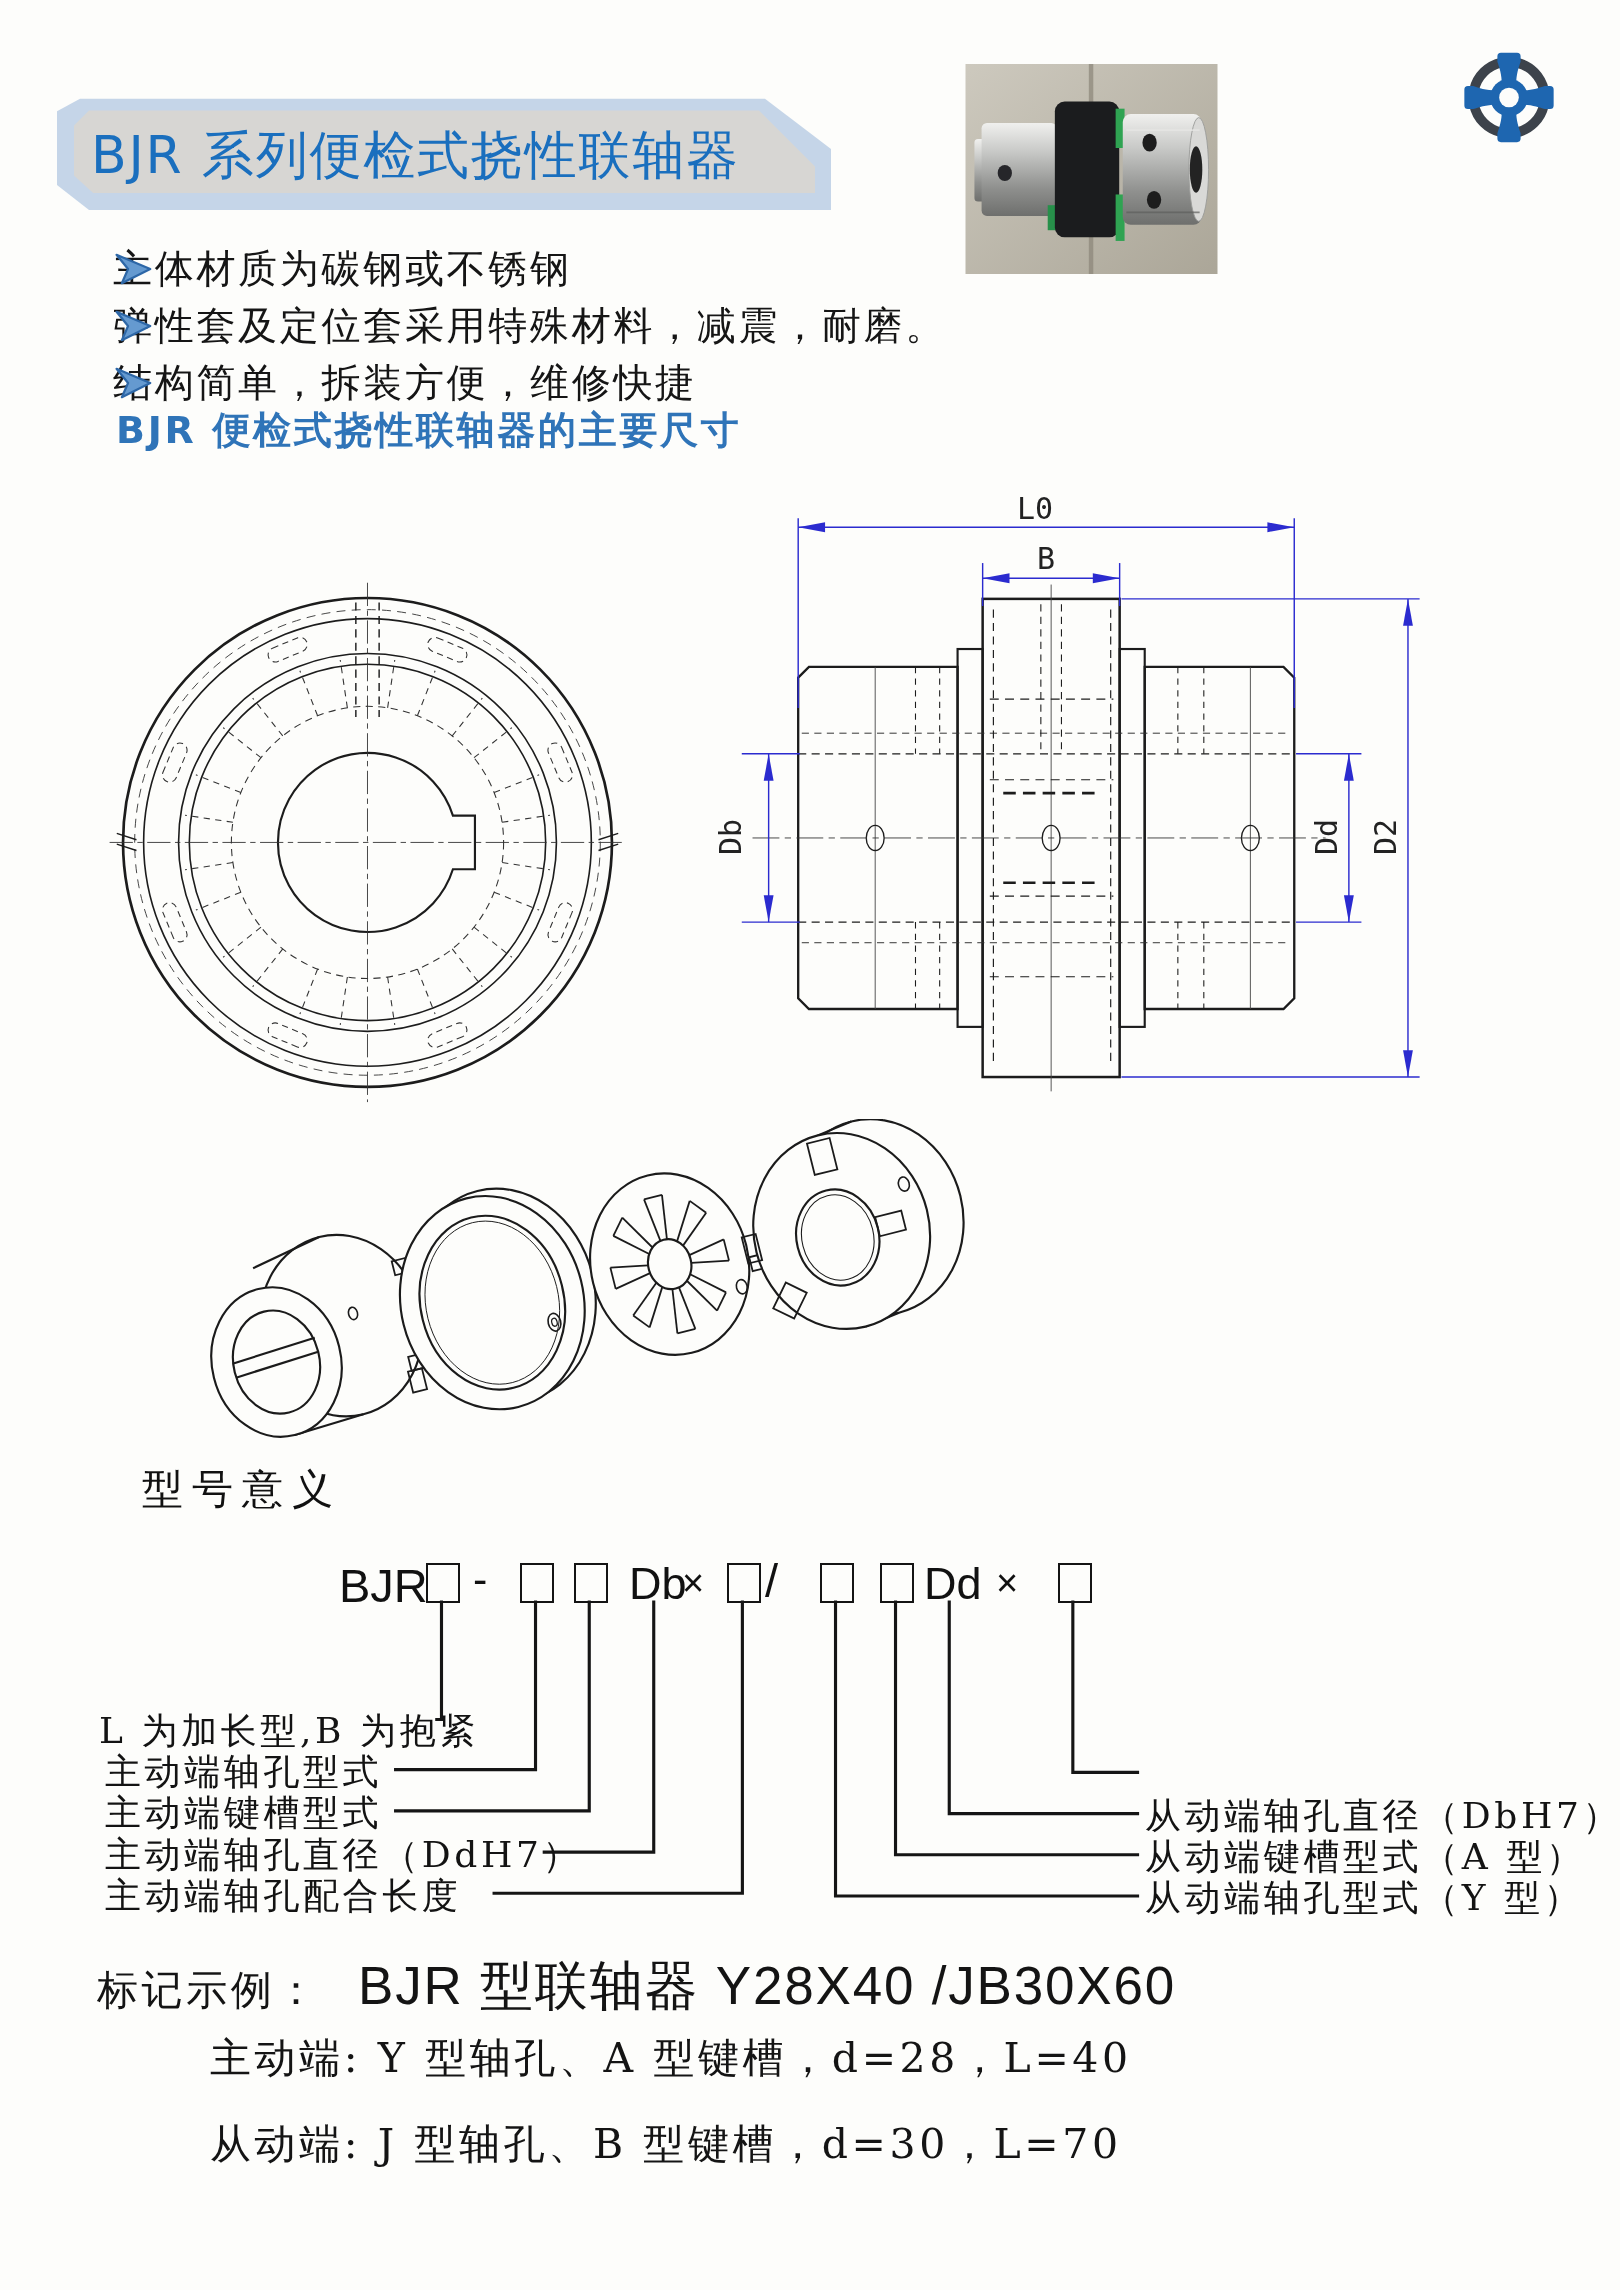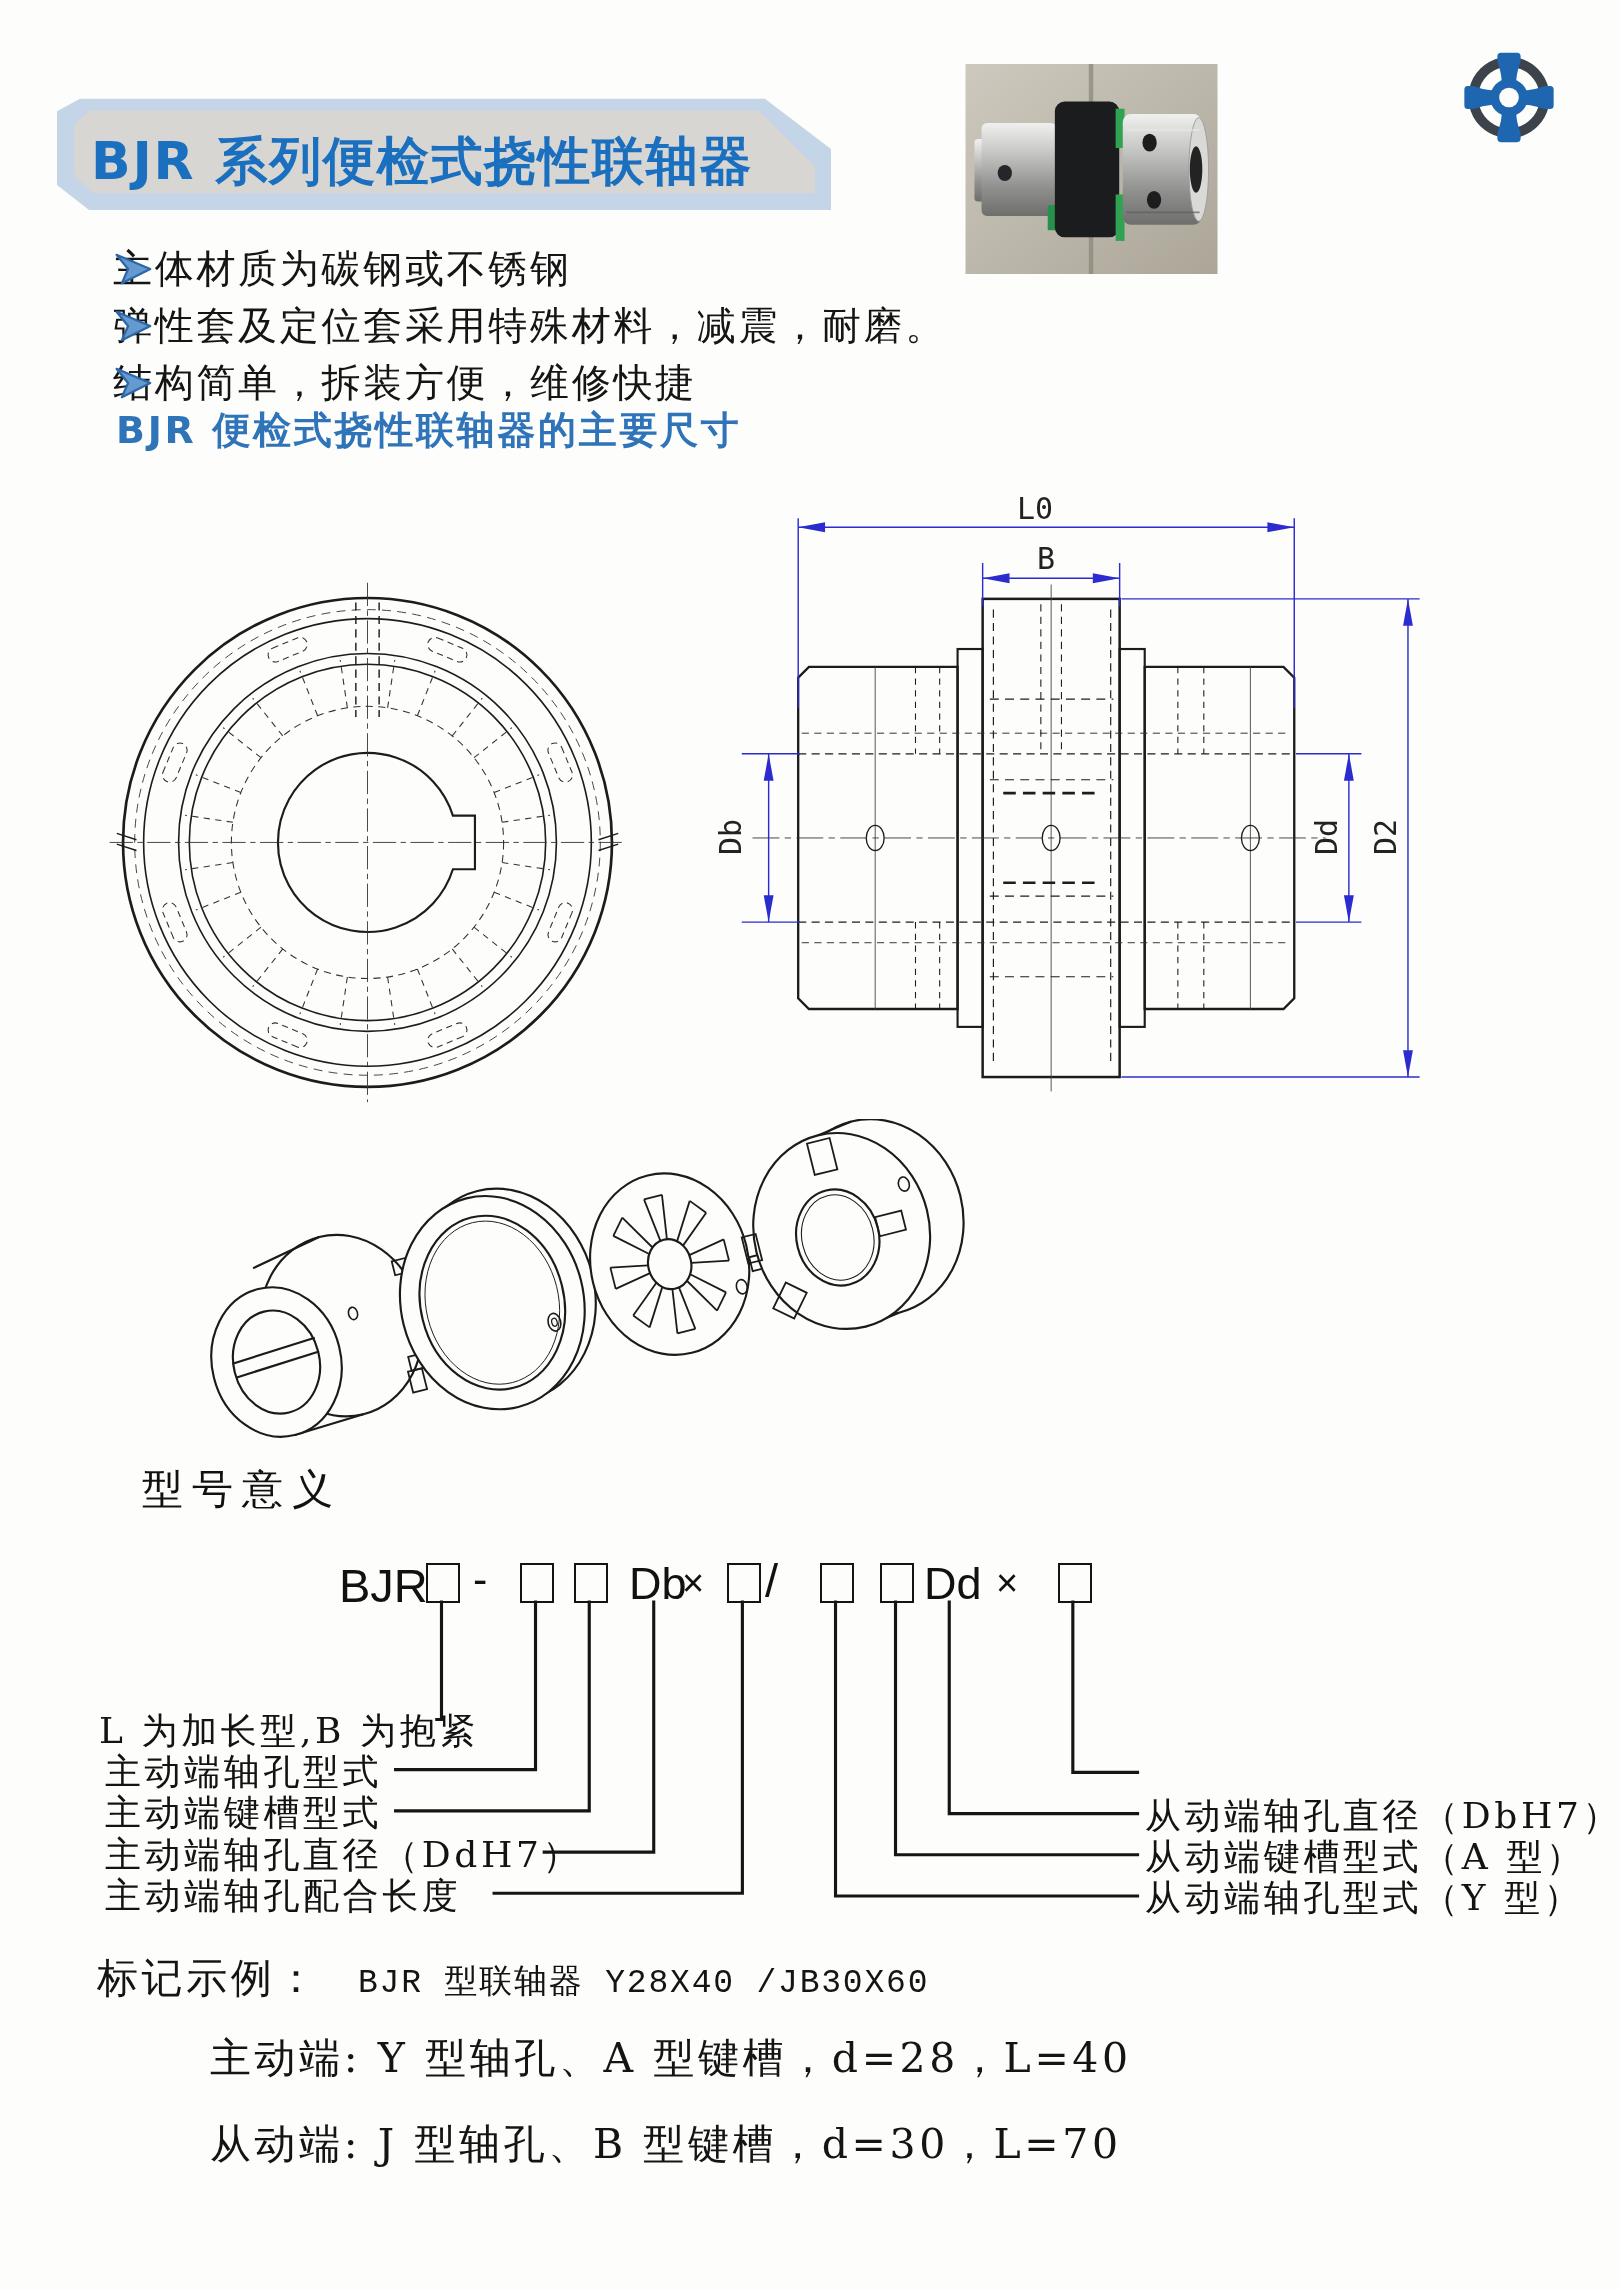--- a/index.html
+++ b/index.html
@@ -6,39 +6,39 @@
   .page{position:relative;width:1620px;height:2291px;background:#fdfdfb;overflow:hidden;
         font-family:"DejaVu Sans",sans-serif;color:#141414;}
   .abs{position:absolute;}
   .kai{font-family:"DejaVu Serif",serif;}
   
   .banner-wrap{left:57px;top:97px;width:776px;height:115px;}
   .banner-blue{position:absolute;left:0;top:0;width:776px;height:115px;background:#c5d5e8;
      clip-path:polygon(0px 14.3px,23px 1.8px,708px 1.8px,774px 52px,774px 113px,32px 113px,0px 88px);}
   .banner-gray{position:absolute;left:17px;top:13.4px;width:741px;height:83px;background:#d7d6d3;
      clip-path:polygon(0px 15px,15px 0px,685px 0px,741px 56px,741px 83px,19.7px 83px,0px 65px);}
-  .banner-title{position:absolute;left:34px;top:30px;width:708px;font-size:52px;font-weight:bold;
+  .banner-title{position:absolute;left:34px;top:24px;width:708px;font-size:52px;font-weight:normal;
      color:#1a6fbe;letter-spacing:1.8px;white-space:nowrap;}
   
   .features{left:113px;top:244px;display:flex;flex-direction:column;gap:7.2px;}
   .feat-row{display:flex;align-items:center;gap:27px;height:50px;}
   .feat-text{font-size:39px;letter-spacing:2.7px;color:#151515;}
   .subtitle{left:116px;top:405px;font-size:38px;font-weight:bold;color:#2f74b8;letter-spacing:2.7px;}
   
   .dimlab{position:absolute;font-family:"DejaVu Sans Mono",monospace;font-size:30px;color:#222;}
   .vlab{transform:rotate(-90deg);transform-origin:center;width:63px;height:30px;text-align:center;}
   
   .heading{left:142px;top:1462px;font-size:41px;letter-spacing:9px;color:#111;}
   .code-item{position:absolute;color:#111;font-family:"Liberation Sans",sans-serif;white-space:nowrap;}
   .code-box{position:absolute;width:30px;height:36px;border:2.7px solid #141414;top:1563px;background:transparent;}
   .mlab{position:absolute;font-size:36px;letter-spacing:3.6px;color:#131313;white-space:nowrap;}
   
   .ex-row1{left:97px;top:1951px;display:flex;gap:38px;align-items:baseline;justify-content:space-between;}
   .ex-label{font-size:41px;letter-spacing:3.6px;}
-  .ex-value{font-size:33px;font-family:Liberation Mono, monospace;letter-spacing:1.8px;}
+  .ex-value{font-size:53px;font-family:Liberation Sans, sans-serif;letter-spacing:1.8px;}
   .ex-line{font-size:41px;letter-spacing:3.6px;margin-left:20px;}
   svg{position:absolute;}
 </style>
 </head>
 <body>
 
 <div class="page">
 
   <div class="abs banner-wrap">
     <div class="banner-blue"></div>

